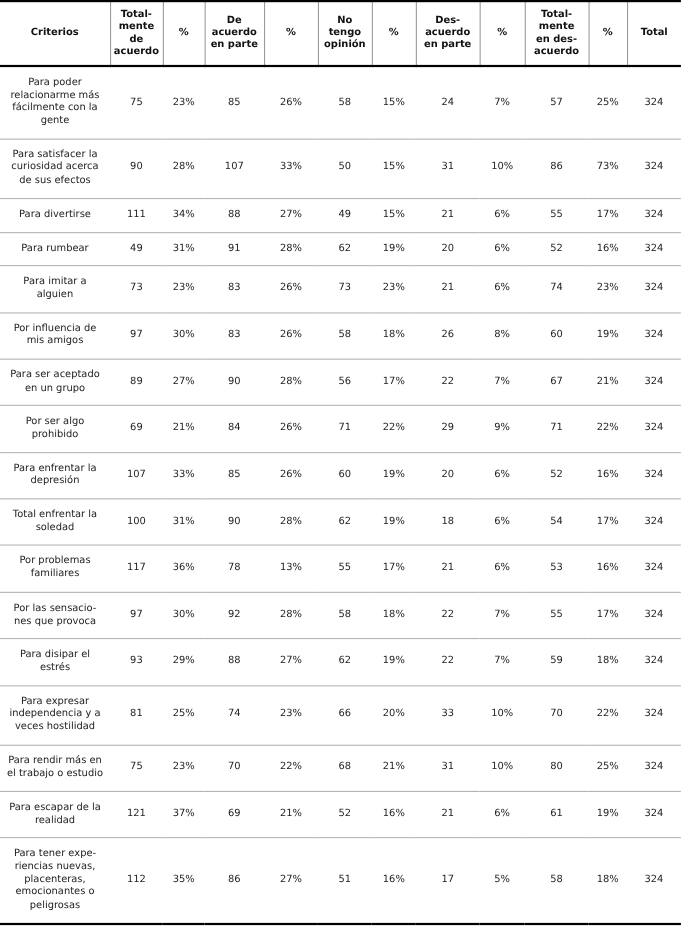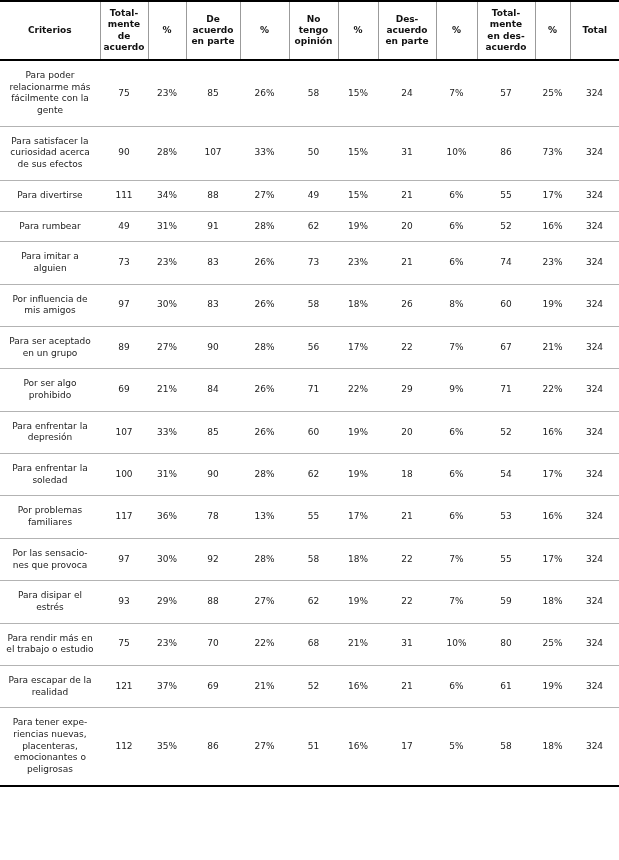--- a/index.html
+++ b/index.html
@@ -222,21 +222,21 @@
           <td>26%</td>
           <td>60</td>
           <td>19%</td>
           <td>20</td>
           <td>6%</td>
           <td>52</td>
           <td>16%</td>
           <td>324</td>
         </tr>
         <tr>
-          <td class="criterio">Para enfrentar la soledad</td>
+          <td class="criterio">Total enfrentar la soledad</td>
           <td>100</td>
           <td>31%</td>
           <td>90</td>
           <td>28%</td>
           <td>62</td>
           <td>19%</td>
           <td>18</td>
           <td>6%</td>
           <td>54</td>
           <td>17%</td>
@@ -275,20 +275,34 @@
           <td>93</td>
           <td>29%</td>
           <td>88</td>
           <td>27%</td>
           <td>62</td>
           <td>19%</td>
           <td>22</td>
           <td>7%</td>
           <td>59</td>
           <td>18%</td>
+          <td>324</td>
+        </tr>
+        <tr>
+          <td class="criterio">Para expresar independencia y a veces hostilidad</td>
+          <td>81</td>
+          <td>25%</td>
+          <td>74</td>
+          <td>23%</td>
+          <td>66</td>
+          <td>20%</td>
+          <td>33</td>
+          <td>10%</td>
+          <td>70</td>
+          <td>22%</td>
           <td>324</td>
         </tr>
         <tr>
           <td class="criterio">Para rendir más en el trabajo o estudio</td>
           <td>75</td>
           <td>23%</td>
           <td>70</td>
           <td>22%</td>
           <td>68</td>
           <td>21%</td>

